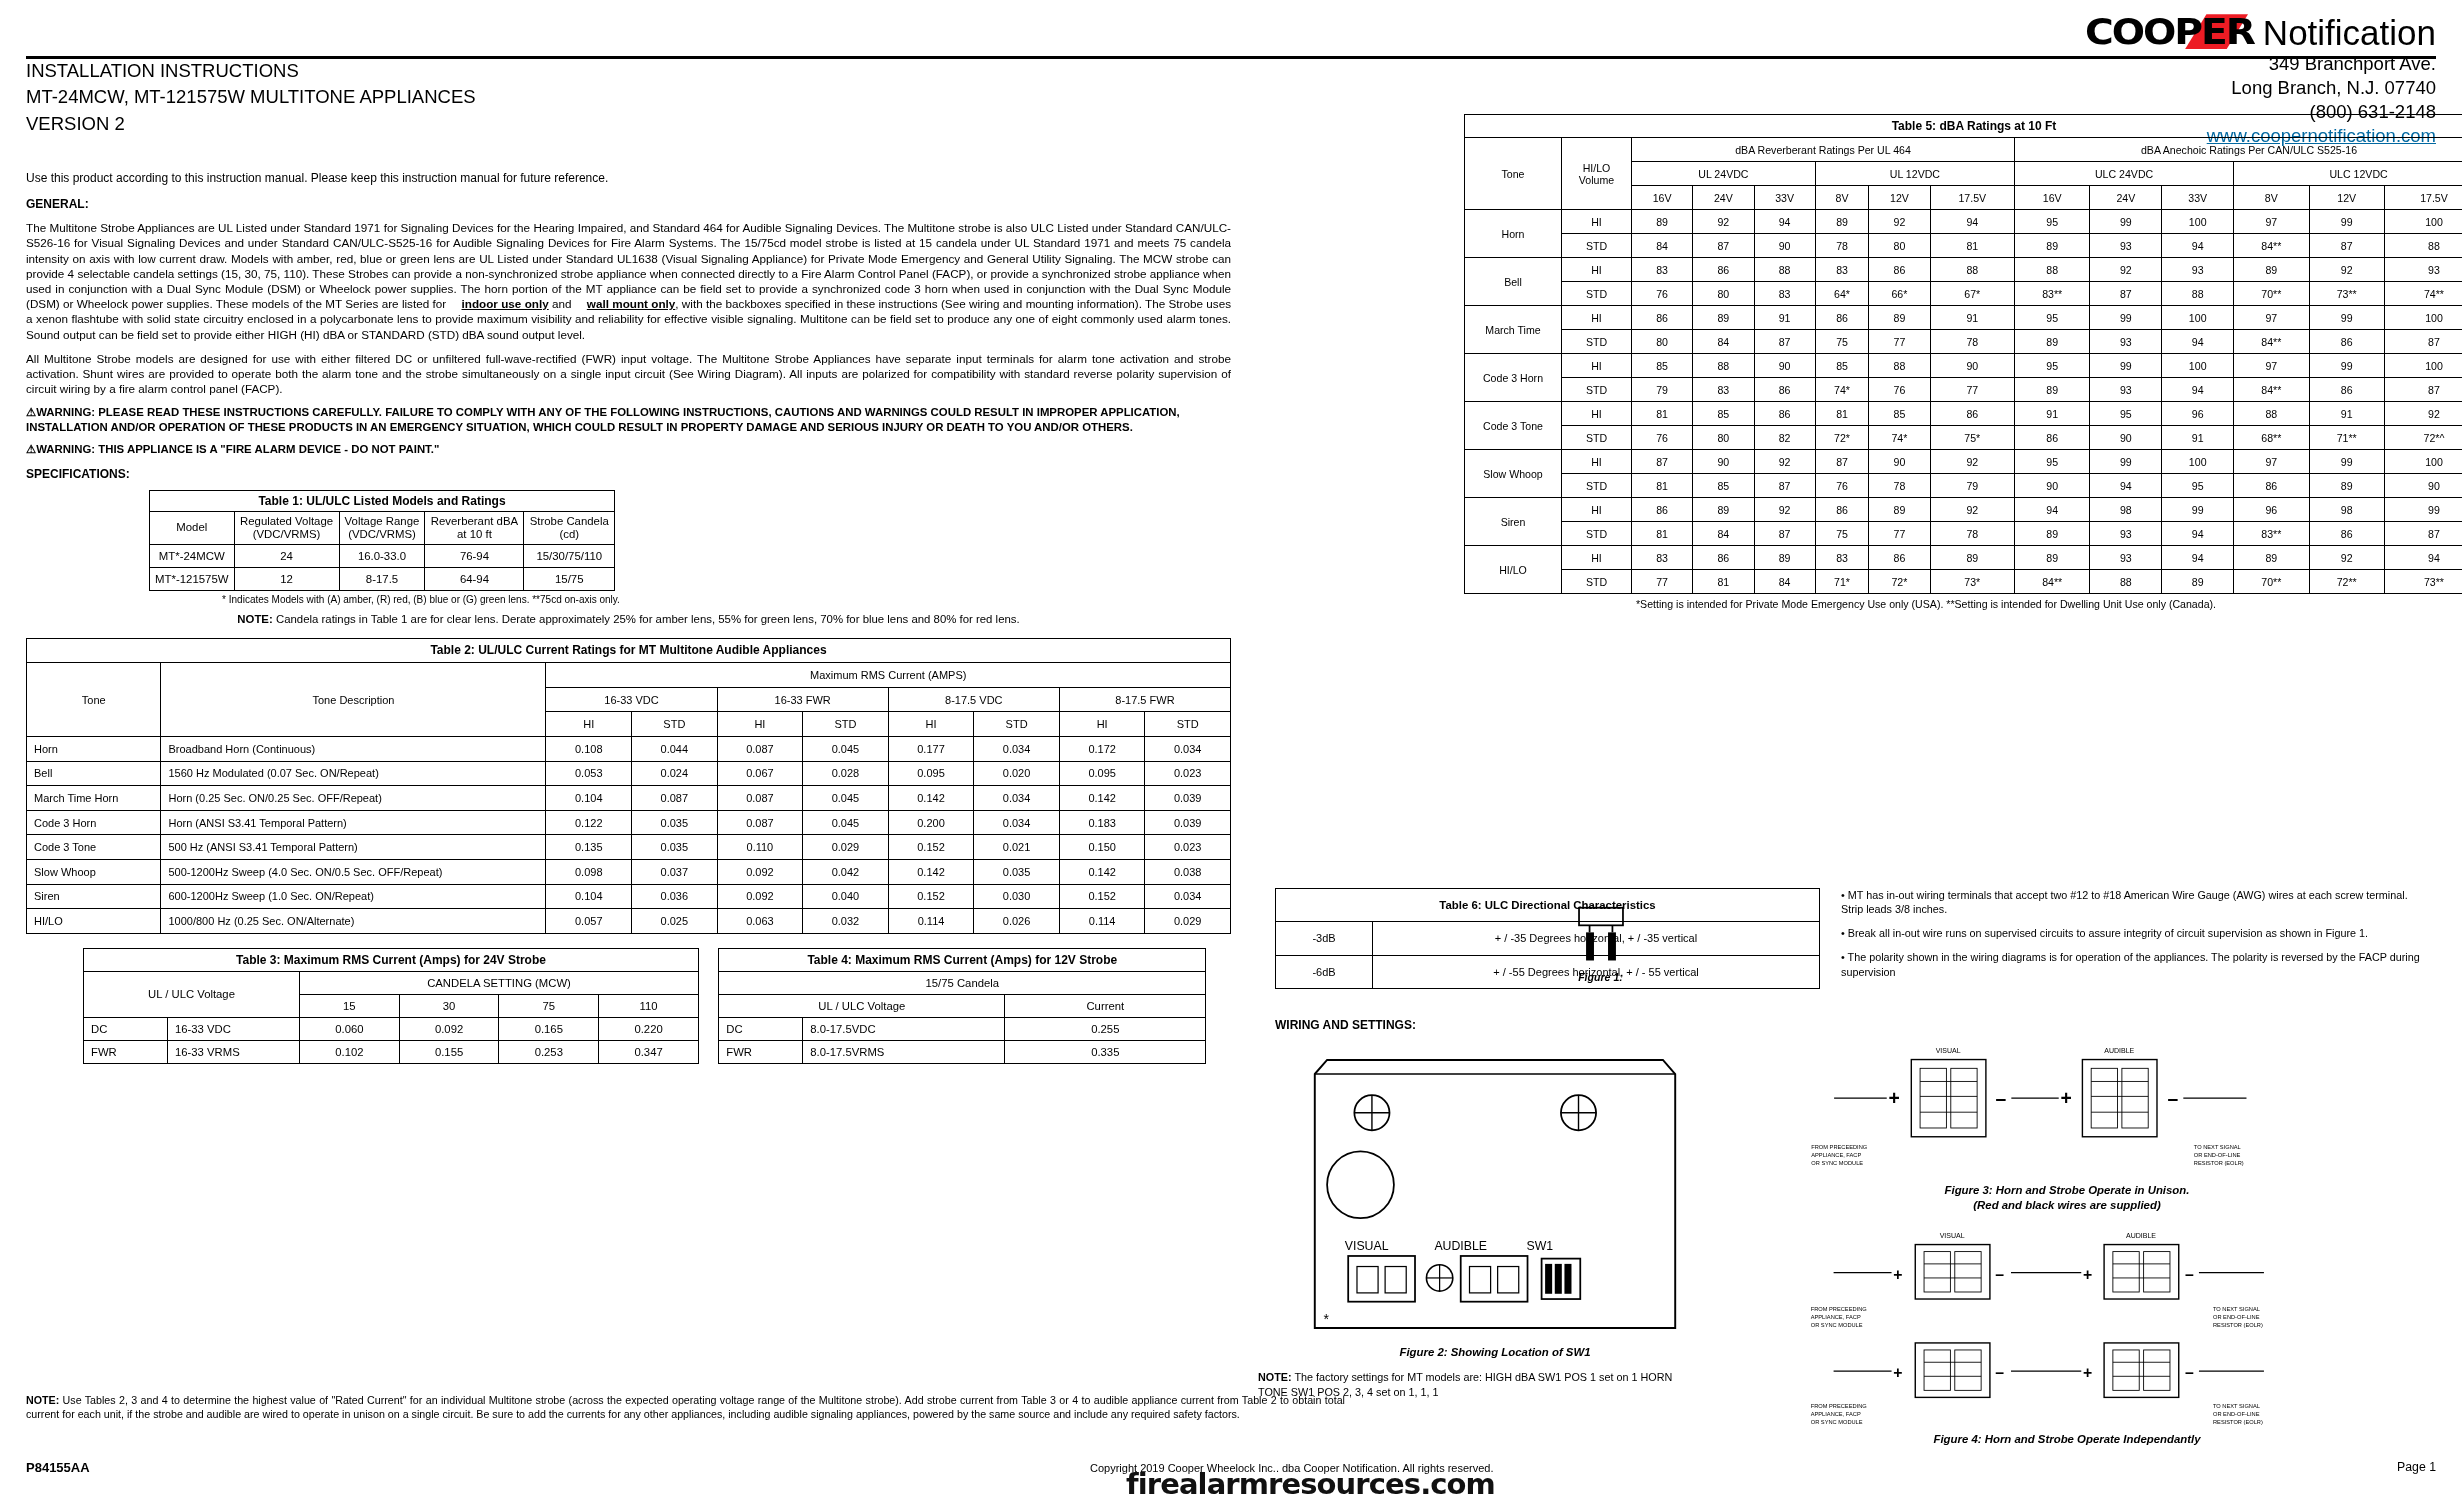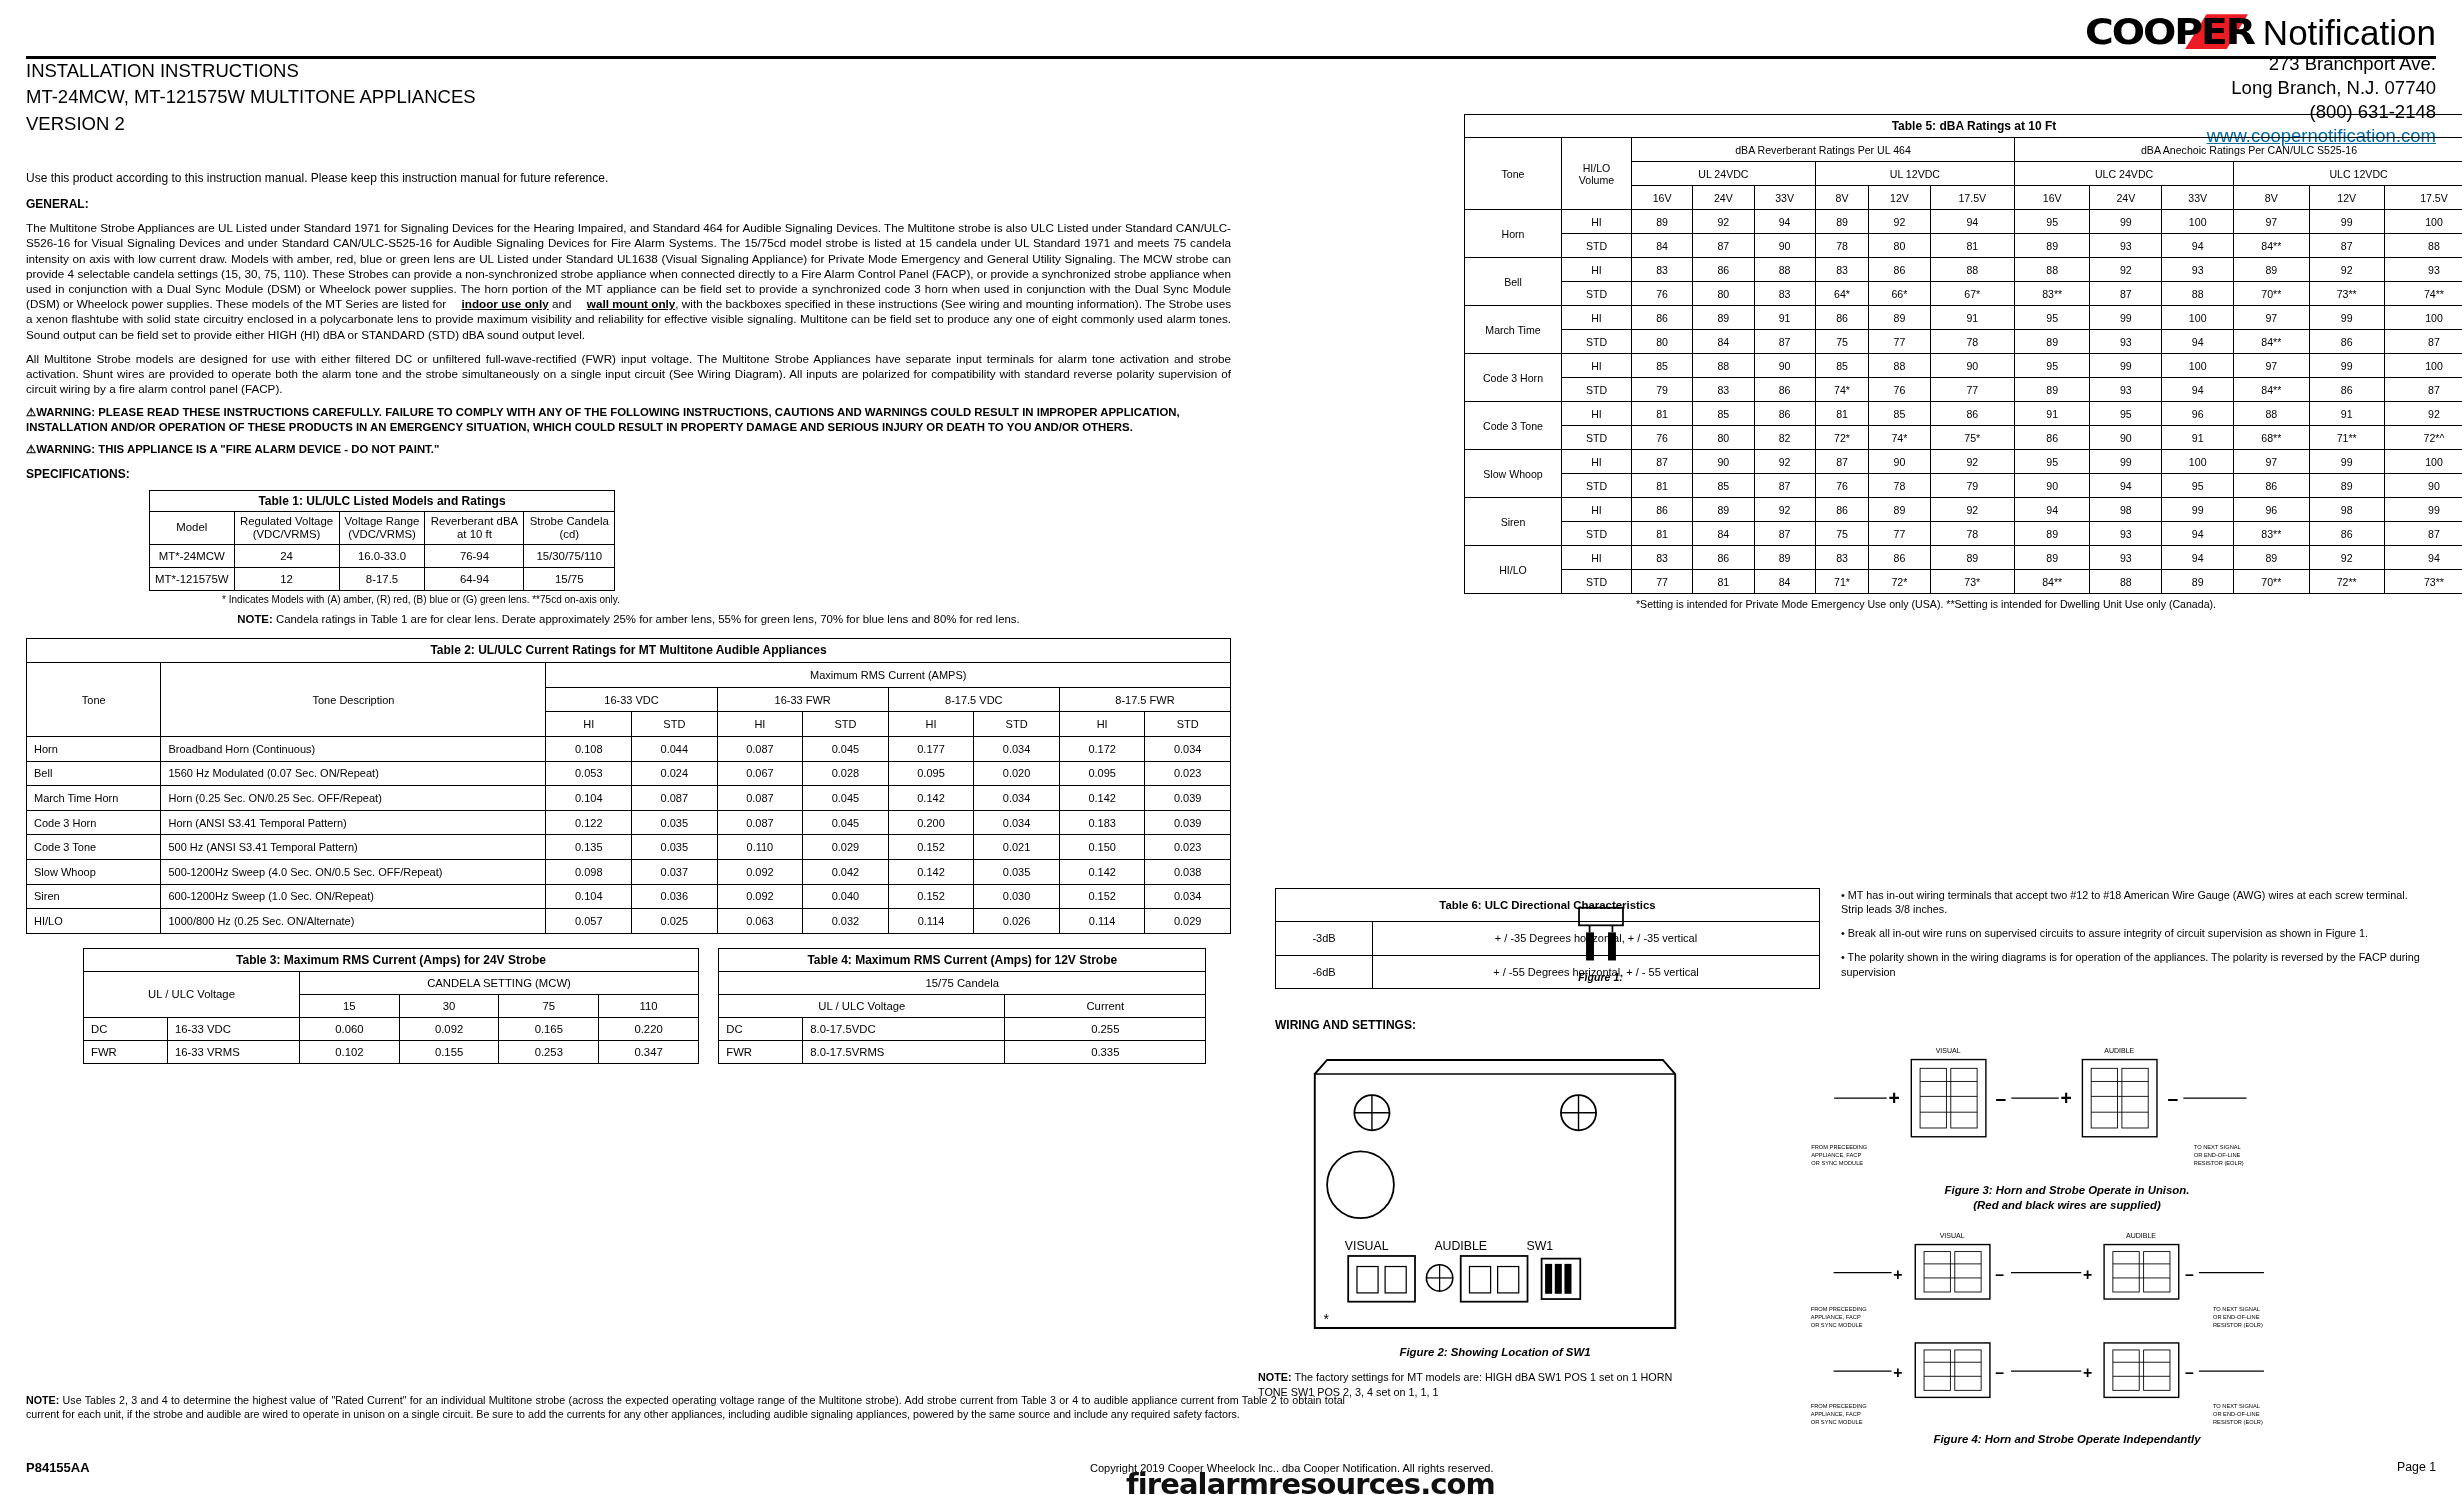--- a/index.html
+++ b/index.html
@@ -114,21 +114,21 @@
     <div>VERSION 2</div>
   </div>
 
   <div id="logo-wrap">
     <div id="logo-flag"></div>
     <div id="logo-line">
       <span class="cooper-word">COOPER</span>
       <span class="notif-word">Notification</span>
     </div>
     <div id="addr">
-      <div>273 Branchport Ave.</div>
+      <div>349 Branchport Ave.</div>
       <div>Long Branch, N.J. 07740</div>
       <div>(800) 631-2148</div>
       <div><a href="#">www.coopernotification.com</a></div>
     </div>
   </div>
 </div>
 
 <div id="leftcol">
 
   <div class="useline">Use this product according to this instruction manual. Please keep this instruction manual for future reference.</div>

